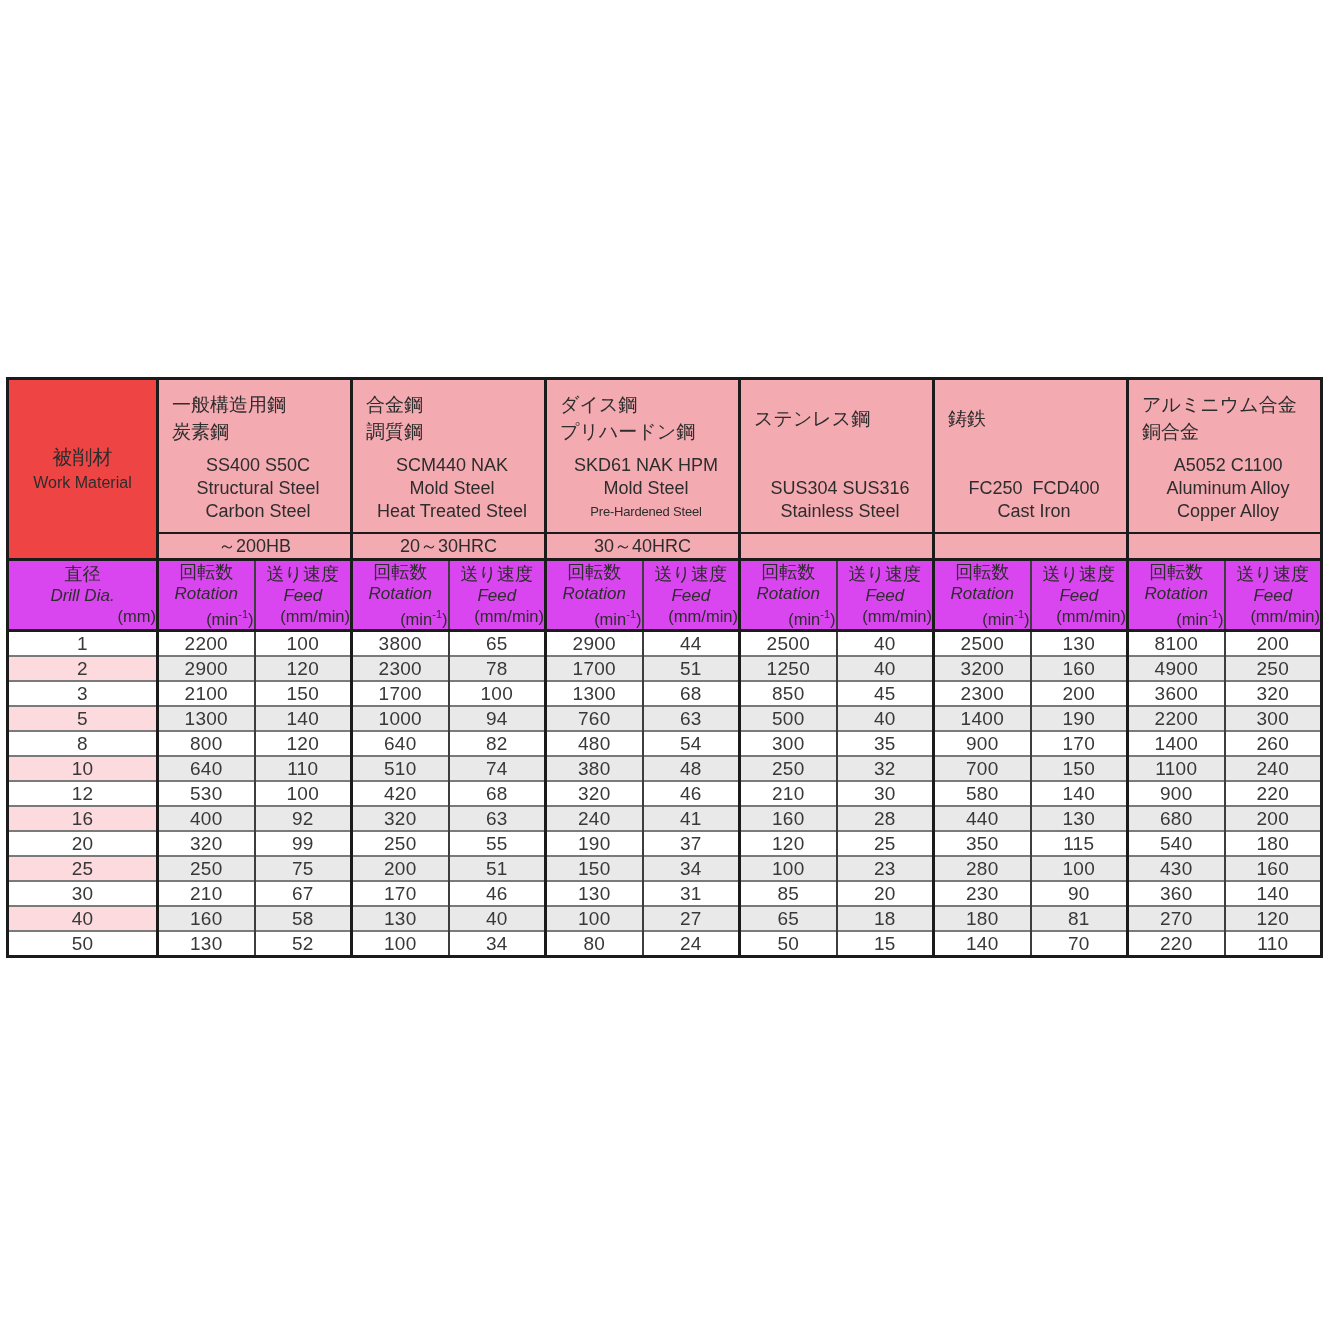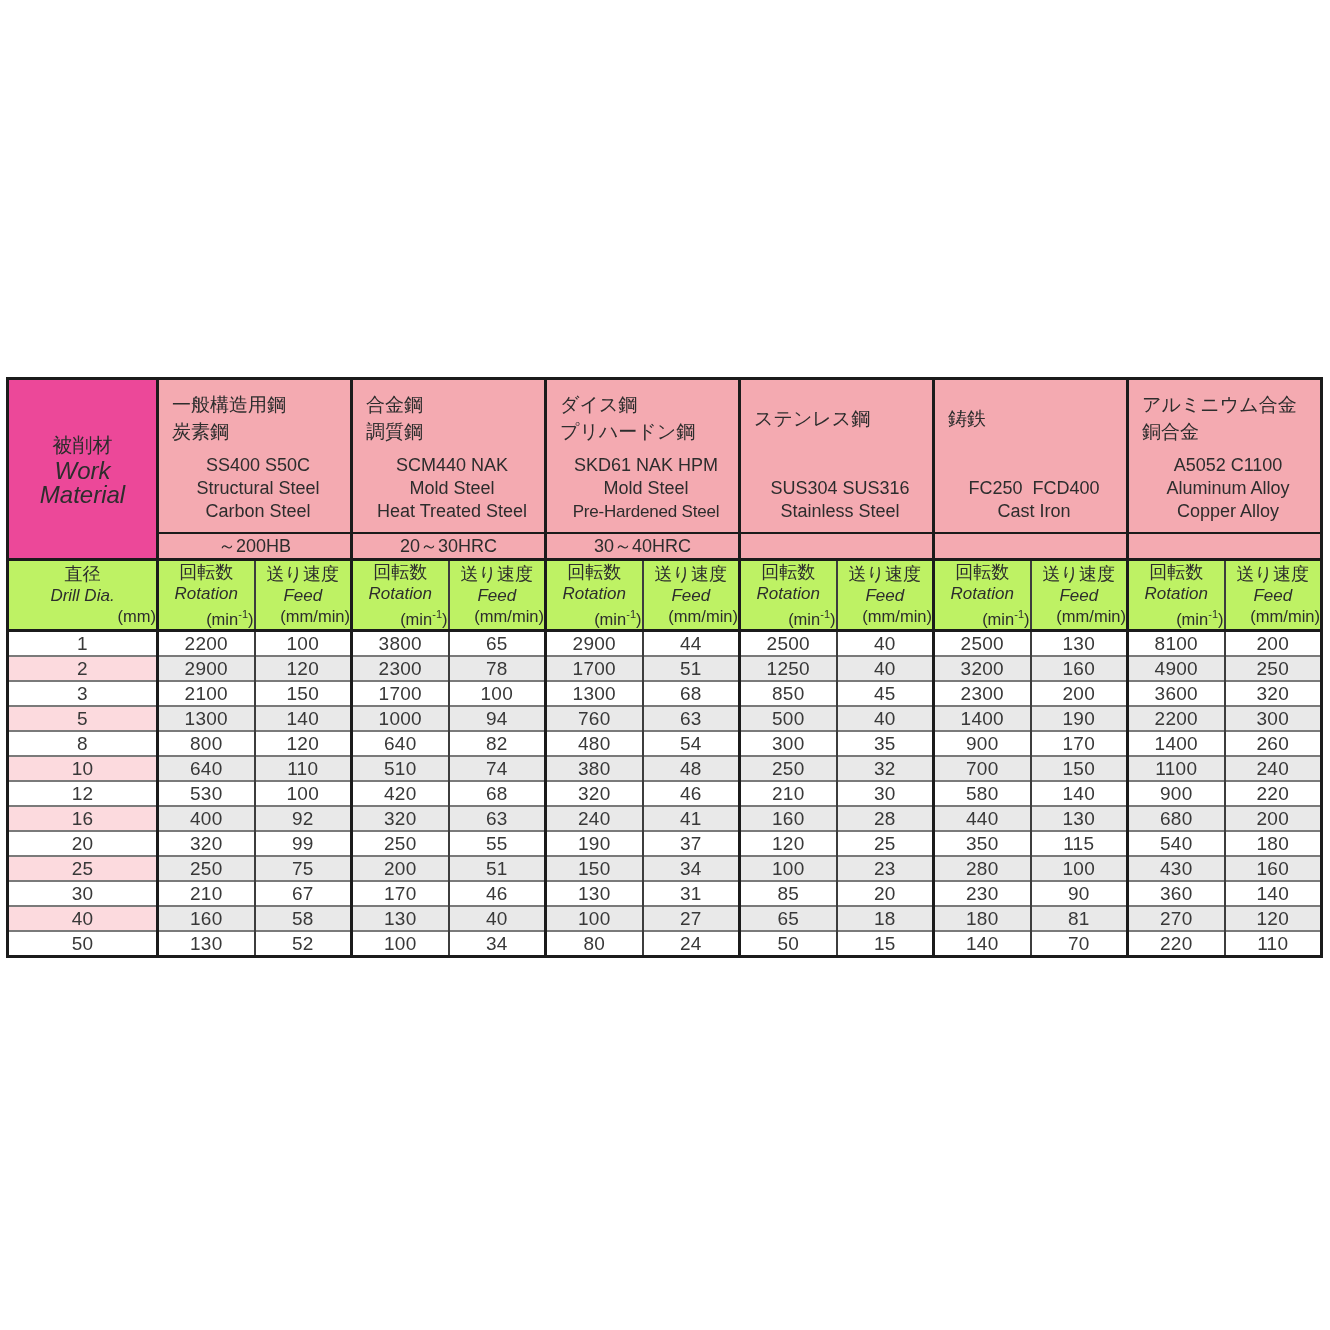--- a/index.html
+++ b/index.html
@@ -14,56 +14,56 @@
     left: 6px; top: 377px;
     width: 1316px;
     table-layout: fixed;
     border-collapse: collapse;
     border: 3px solid #1b1b1b;
   }
   th, td { padding: 0; margin: 0; font-weight: normal; box-sizing: border-box; }
 
   
   .corner-cell {
-    background: #ec4899;
+    background: #ef4444;
     vertical-align: middle;
   }
   .corner-jp { font-size: 20px; line-height: 28px; }
-  .corner-en { font-size: 24px; line-height: 24px; font-style: italic; }
+  .corner-en { font-size: 16px; line-height: 24px; }
 
   .mat-cell {
     background: #f4aab1;
     border-left: 3px solid #1b1b1b;
     height: 152px;
     vertical-align: top; text-align: left;
   }
   .mat-inner {
     display: flex; flex-direction: column; justify-content: space-between;
     height: 152px; box-sizing: border-box;
     padding: 11px 6px 9px 13px;
   }
   .jp-block { height: 54px; display: flex; flex-direction: column; justify-content: center; }
   .jp-line { font-size: 19px; line-height: 27px; white-space: pre-wrap; }
   .en-block { }
   .en-line { font-size: 18px; line-height: 23px; white-space: pre-wrap; text-align: center; }
-  .en-line.condensed { font-size: 17px; letter-spacing: -0.2px; }
+  .en-line.condensed { font-size: 13px; letter-spacing: -0.2px; }
 
   
   .hard-cell {
     background: #f4aab1;
     border-top: 2px solid #1b1b1b;
     border-left: 3px solid #1b1b1b;
     height: 18px;
     text-align: center; vertical-align: middle;
     font-size: 18px;
   }
 
   
   .colhead {
-    background: #bef264;
+    background: #d946ef;
     border-top: 3px solid #1b1b1b;
     border-left: 2px solid #3d3d3d;
     height: 66px;
     text-align: center; vertical-align: middle;
   }
   .colhead.rot, .colhead.dia-head { border-left: 3px solid #1b1b1b; }
   .ch-jp   { font-size: 18px; line-height: 22px; }
   .ch-en   { font-size: 17px; line-height: 21px; font-style: italic; }
   .ch-unit { font-size: 16.5px; line-height: 20px; text-align: right; }
   .ch-unit sup { font-size: 11px; }

